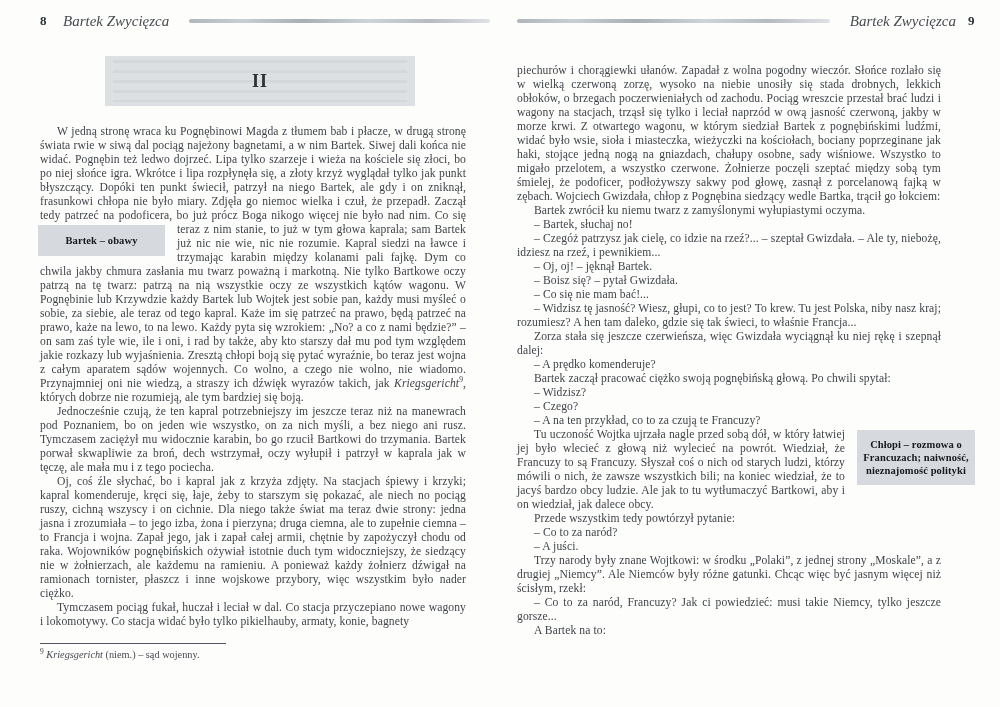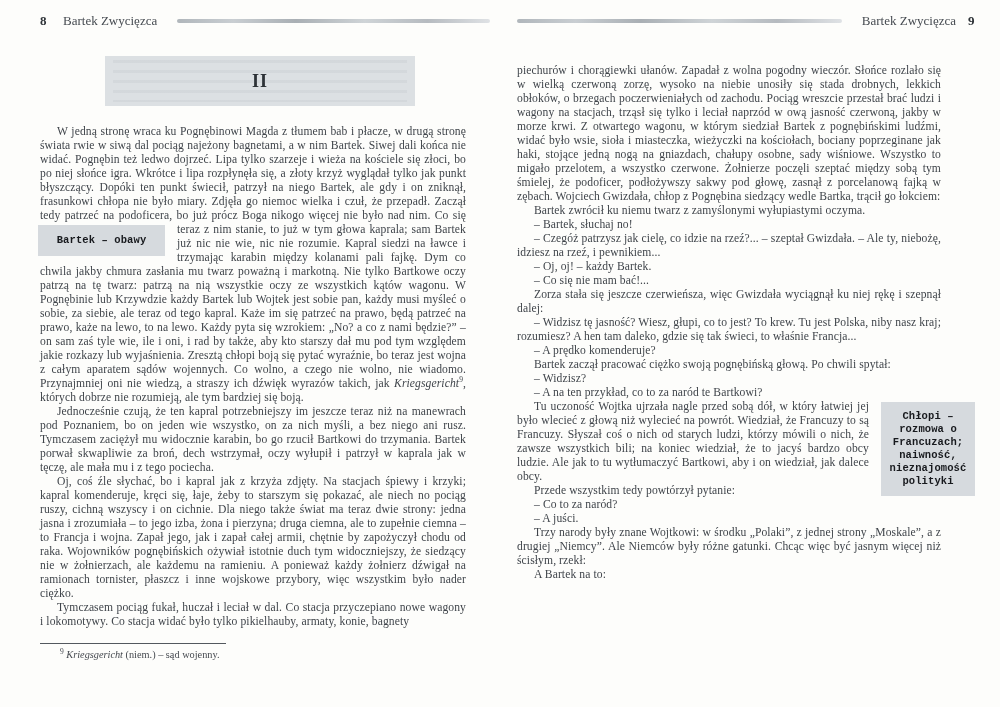--- a/index.html
+++ b/index.html
@@ -8,21 +8,21 @@
     background:#fdfdfb;
     font-family:"Liberation Serif", serif;
     color:#3f444a;
   }
   .page { position:absolute; top:0; }
   .page-left  { left:40px;  width:450px; }
   .page-right { left:517px; width:458px; }
 
   .running-header { display:flex; align-items:center; margin-top:14px; height:14px; }
   .page-num { font-weight:bold; font-size:13px; color:#2e3338; letter-spacing:.5px; }
-  .running-title { font-size:13px; color:#464b51; white-space:nowrap; }
+  .running-title { font-style:italic; font-size:15px; color:#464b51; white-space:nowrap; }
   .header-rule {
     flex:1; height:4px; border-radius:2px;
     background:linear-gradient(90deg,#b0b6bb 0%,#c9ced2 18%,#a9afb4 38%,#cfd4d7 60%,#b6bbc0 80%,#dfe2e5 100%);
   }
   .page-left .running-title { margin-left:16px; }
   .page-left .header-rule { margin-left:20px; }
   .page-right .running-title { margin:0 12px 0 20px; }
 
   .chapter-box {
     position:relative; width:310px; height:50px; margin:28px 0 0 65px;
@@ -36,33 +36,33 @@
   }
   .chapter-label { font-size:18px; font-weight:bold; letter-spacing:1px; color:#2c3136; }
 
   .body { text-align:justify; font-size:11.6px; line-height:14px; letter-spacing:.1px; }
   .page-left  .body { width:426px; margin-top:19px; }
   .page-right .body { width:424px; margin-top:36px; }
   .para { margin:0; text-indent:17px; }
   .para.no-indent { text-indent:0; }
 
   .note-box {
-    font-family:Liberation Mono, monospace; font-weight:bold;
+    font-family:Liberation Serif, serif; font-weight:bold;
     font-size:10.5px; line-height:13px; text-align:center; text-indent:0;
     background:#d6dade; color:#17191d; box-sizing:border-box;
   }
   .note-box.left  { float:left;  width:127px; padding:9px 6px; margin:2px 12px 2px -2px; }
-  .note-box.right { float:right; width:94px; padding:8px 5px; margin:2px -34px 3px 12px; }
+  .note-box.right { float:right; width:118px; padding:8px 5px; margin:2px -34px 3px 12px; }
 
   .foreign { font-style:italic; }
   sup.ref { font-size:7.5px; line-height:0; vertical-align:super; }
 
   .footnote-block { margin-top:14px; }
   .footnote-rule { width:186px; height:0; border-top:1px solid #53585e; margin-bottom:5px; }
-  .footnote-text { font-size:10.3px; line-height:12px; color:#45494f;margin-left:20px; }
+  .footnote-text { font-size:10.3px; line-height:12px; color:#45494f; }
 </style>
 </head>
 <body>
 
 <div class="spread">
 
   <div class="page page-left">
     <div class="running-header">
       <span class="page-num">8</span>
       <span class="running-title">Bartek Zwycięzca</span>
@@ -98,32 +98,35 @@
       <div class="header-rule"></div>
       <span class="running-title">Bartek Zwycięzca</span>
       <span class="page-num">9</span>
     </div>
 
     <div class="body">
       <p class="para no-indent">piechurów i chorągiewki ułanów. Zapadał z wolna pogodny wieczór. Słońce rozlało się w wielką czerwoną zorzę, wysoko na niebie unosiły się stada drobnych, lekkich obłoków, o brzegach poczerwieniałych od zachodu. Pociąg wreszcie przestał brać ludzi i wagony na stacjach, trząsł się tylko i leciał naprzód w ową jasność czerwoną, jakby w morze krwi. Z otwartego wagonu, w którym siedział Bartek z pognębińskimi ludźmi, widać było wsie, sioła i miasteczka, wieżyczki na kościołach, bociany poprzeginane jak haki, stojące jedną nogą na gniazdach, chałupy osobne, sady wiśniowe. Wszystko to migało przelotem, a wszystko czerwone. Żołnierze poczęli szeptać między sobą tym śmielej, że podoficer, podłożywszy sakwy pod głowę, zasnął z porcelanową fajką w zębach. Wojciech Gwizdała, chłop z Pognębina siedzący wedle Bartka, trącił go łokciem:</p>
       <p class="para">Bartek zwrócił ku niemu twarz z zamyślonymi wyłupiastymi oczyma.</p>
       <p class="para">– Bartek, słuchaj no!</p>
       <p class="para">– Czegóż patrzysz jak cielę, co idzie na rzeź?... – szeptał Gwizdała. – Ale ty, niebożę, idziesz na rzeź, i pewnikiem...</p>
-      <p class="para">– Oj, oj! – każdy Bartek.</p>
+      <p class="para">– Oj, oj! – jęknął Bartek.</p>
+      <p class="para">– Boisz się? – pytał Gwizdała.</p>
       <p class="para">– Co się nie mam bać!...</p>
+      <p class="para">– Widzisz tę jasność? Wiesz, głupi, co to jest? To krew. Tu jest Polska, niby nasz kraj; rozumiesz? A hen tam daleko, gdzie się tak świeci, to właśnie Francja...</p>
       <p class="para">Zorza stała się jeszcze czerwieńsza, więc Gwizdała wyciągnął ku niej rękę i szepnął dalej:</p>
-      <p class="para">– Widzisz tę jasność? Wiesz, głupi, co to jest? To krew. Tu jest Polska, niby nasz kraj; rozumiesz? A hen tam daleko, gdzie się tak świeci, to właśnie Francja...</p>
       <p class="para">– A prędko komenderuje?</p>
       <p class="para">Bartek zaczął pracować ciężko swoją pognębińską głową. Po chwili spytał:</p>
       <p class="para">– Widzisz?</p>
-      <p class="para">– A na ten przykład, co to za naród te Bartkowi?</p>
+      <p class="para">– Czego?</p>
+      <p class="para">– A na ten przykład, co to za czują te Francuzy?</p>
       <p class="para">
         <span class="note-box right">Chłopi – rozmowa o Francuzach; naiwność, nieznajomość polityki</span><span>Tu uczoność Wojtka ujrzała nagle przed sobą dół, w który łatwiej jej było wlecieć z głową niż wylecieć na powrót. Wiedział, że Francuzy to są Francuzy. Słyszał coś o nich od starych ludzi, którzy mówili o nich, że zawsze wszystkich bili; na koniec wiedział, że to jacyś bardzo obcy ludzie. Ale jak to tu wytłumaczyć Bartkowi, aby i on wiedział, jak dalece obcy.</span>
       </p>
       <p class="para">Przede wszystkim tedy powtórzył pytanie:</p>
       <p class="para">– Co to za naród?</p>
       <p class="para">– A juści.</p>
       <p class="para">Trzy narody były znane Wojtkowi: w środku „Polaki”, z jednej strony „Moskale”, a z drugiej „Niemcy”. Ale Niemców były różne gatunki. Chcąc więc być jasnym więcej niż ścisłym, rzekł:</p>
+      <p class="para">– Co to za naród, Francuzy? Jak ci powiedzieć: musi takie Niemcy, tylko jeszcze gorsze...</p>
       <p class="para">A Bartek na to:</p>
     </div>
   </div>
 
 </div>
 
 </body></html>

